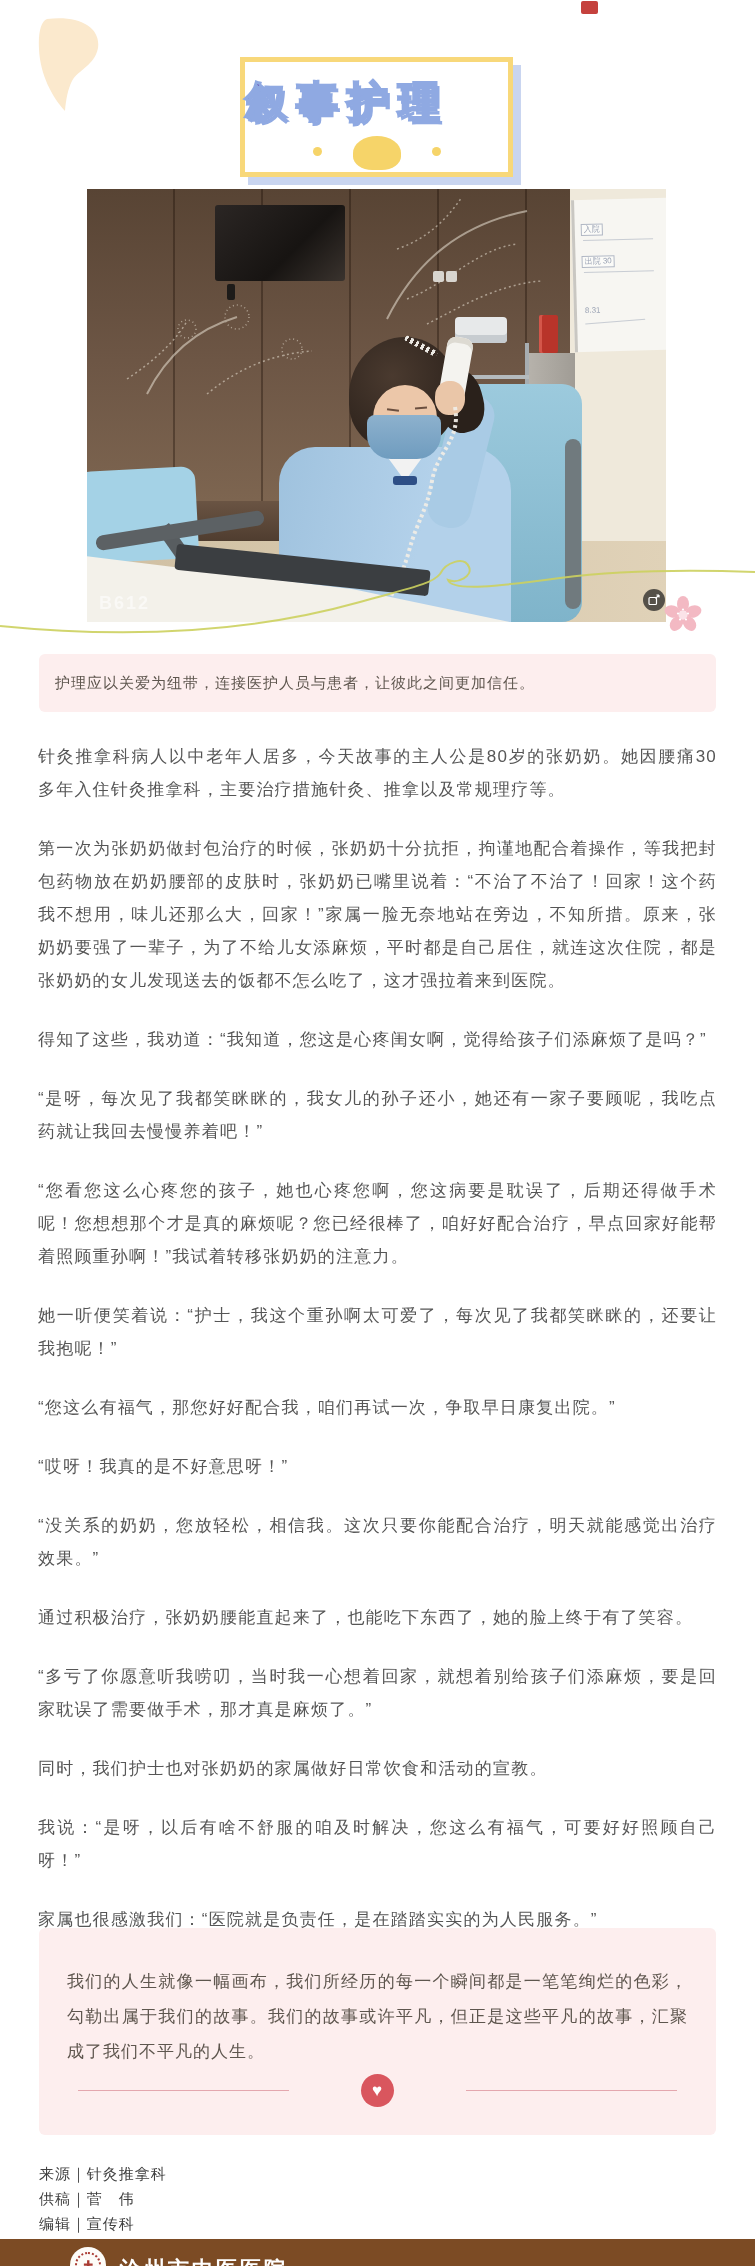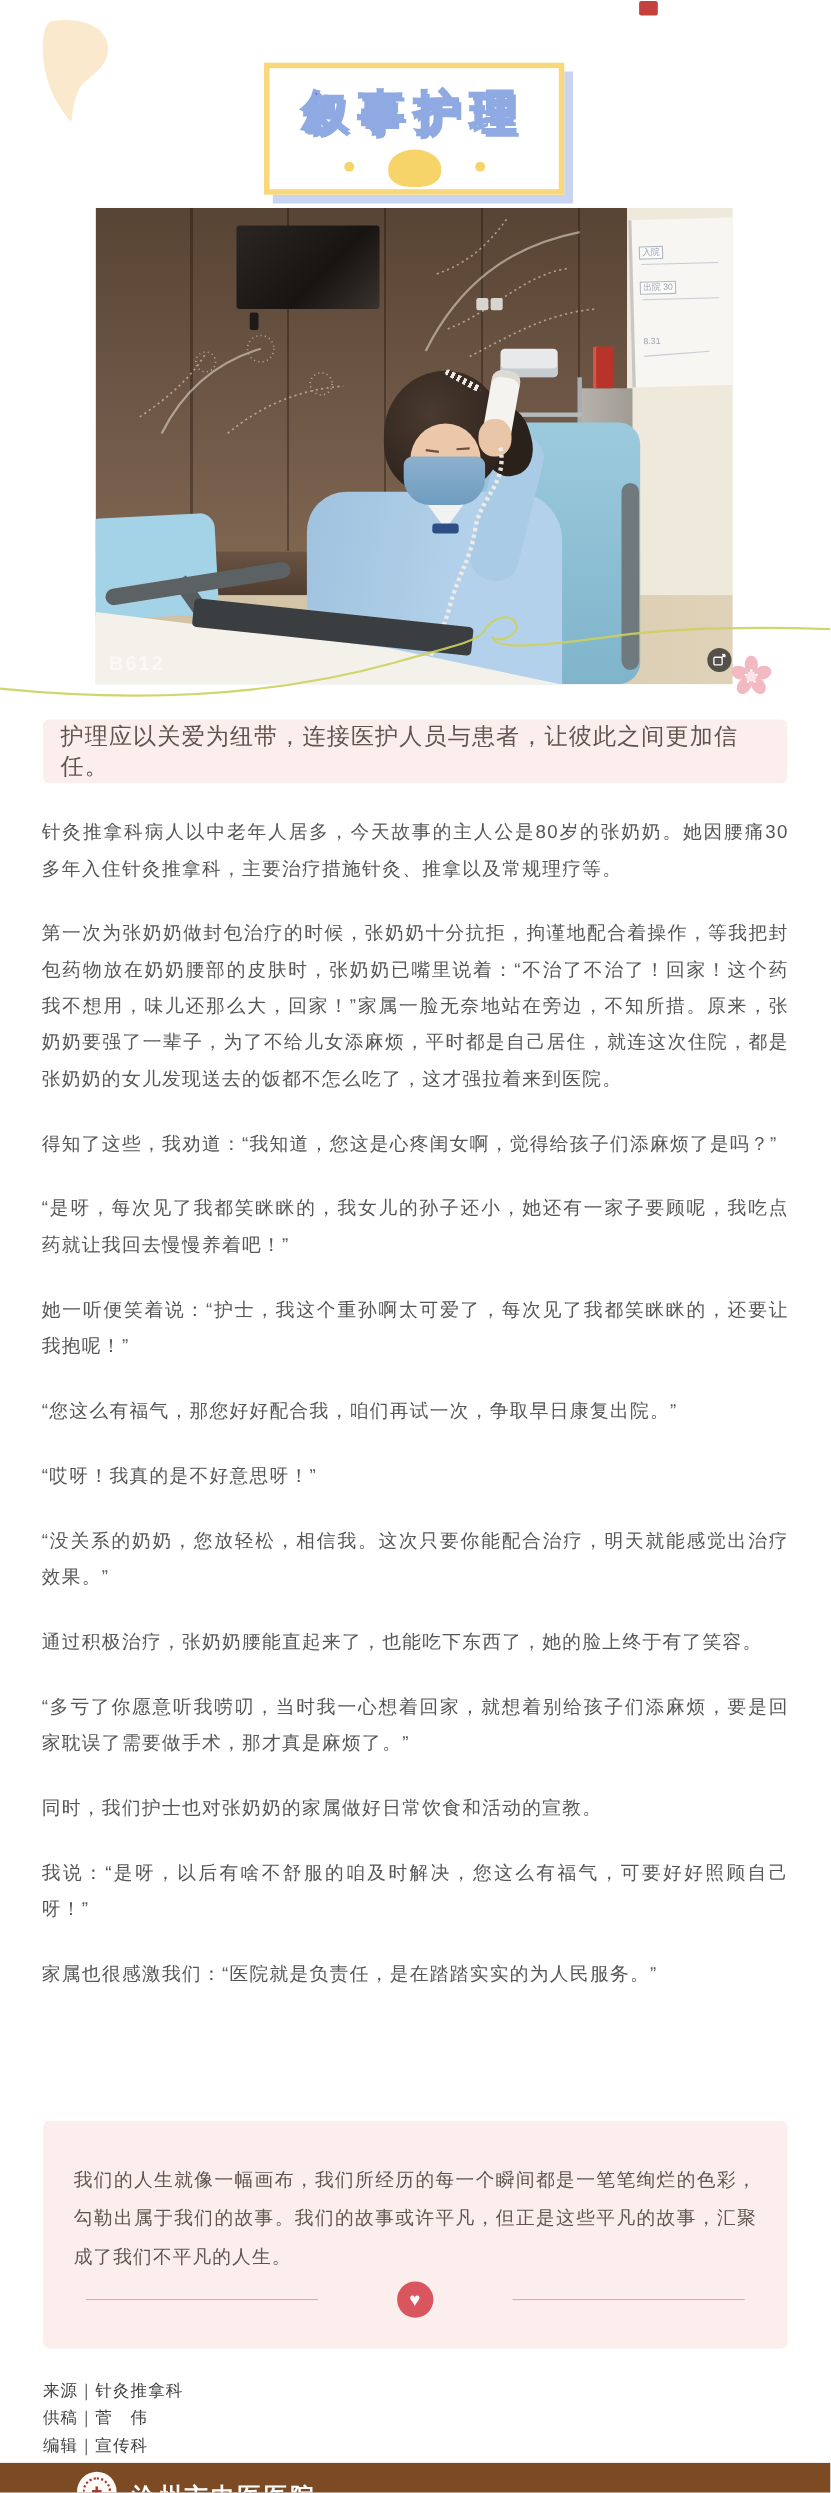--- a/index.html
+++ b/index.html
@@ -11,21 +11,21 @@
   
   .blob{position:absolute;left:37px;top:18px;width:66px;height:94px;}
   .red-square{position:absolute;left:581px;top:1px;width:17px;height:13px;background:#c5413d;border-radius:2px;}
   
   .title-box{
     position:absolute;left:240px;top:57px;width:273px;height:120px;
     background:#ffffff;border:5px solid #f8d87a;box-sizing:border-box;
     box-shadow:8px 8px 0 #c9d5f0;
   }
   .title-text{
-    position:absolute;left:0;right:0;top:12px;text-align:center;
+    position:absolute;left:0;right:0;top:12px;text-align:left;
     font-size:42px;font-weight:700;letter-spacing:9px;color:#4c1d95;
     -webkit-text-stroke:2px #8fa9e2;
     text-shadow:3px 4px 0 #8fa9e2;
     white-space:nowrap;
   }
   .title-ellipse{position:absolute;left:50%;bottom:2px;transform:translateX(-50%);
     width:48px;height:34px;background:#f6d469;border-radius:50% 50% 40% 40%;}
   .title-dot{position:absolute;bottom:16px;width:9px;height:9px;border-radius:50%;background:#f6d469;}
   .dot-l{left:calc(50% - 64px);} .dot-r{left:calc(50% + 55px);}
   
@@ -90,21 +90,21 @@
   .b612{left:12px;top:404px;font-size:18px;letter-spacing:2px;color:rgba(255,255,255,.55);font-weight:700;}
   .expand-btn{left:556px;top:400px;width:22px;height:22px;border-radius:50%;background:rgba(30,30,30,.72);
     display:flex;align-items:center;justify-content:center;}
   
   .swirl{position:absolute;left:0;top:540px;width:755px;height:130px;pointer-events:none;}
   .sakura{position:absolute;left:664px;top:596px;width:38px;height:38px;}
   
   .quote{position:absolute;left:39px;width:677px;background:#fdeeee;border-radius:6px;box-sizing:border-box;
     color:#5e564e;}
   .quote-top{top:654px;height:58px;display:flex;align-items:center;padding:0 16px;
-    font-size:21px;letter-spacing:1px;justify-content:flex-end;}
+    font-size:15px;letter-spacing:1px;}
   .quote-bottom{top:1928px;height:207px;padding:36px 28px 0 28px;font-size:17px;line-height:35px;
     letter-spacing:1px;text-align:justify;}
   .heart-row{position:absolute;left:0;right:0;top:146px;display:flex;align-items:center;justify-content:center;}
   .heart-line{width:211px;height:1px;background:#e4a7ae;}
   .heart-badge{width:33px;height:33px;border-radius:50%;background:#d9565e;margin:0 72px;
     display:flex;align-items:center;justify-content:center;color:#ffffff;font-size:17px;line-height:1;}
   
   .article{position:absolute;left:38px;top:740px;width:679px;color:#565656;
     font-size:17px;line-height:33px;letter-spacing:1.2px;text-align:justify;}
   .article p{margin:0 0 26px 0;}
@@ -235,20 +235,21 @@
 
 <div class="quote quote-top">
   <span>护理应以关爱为纽带，连接医护人员与患者，让彼此之间更加信任。</span>
 </div>
 
 <div class="article">
   <p>针灸推拿科病人以中老年人居多，今天故事的主人公是80岁的张奶奶。她因腰痛30多年入住针灸推拿科，主要治疗措施针灸、推拿以及常规理疗等。</p>
   <p>第一次为张奶奶做封包治疗的时候，张奶奶十分抗拒，拘谨地配合着操作，等我把封包药物放在奶奶腰部的皮肤时，张奶奶已嘴里说着：“不治了不治了！回家！这个药我不想用，味儿还那么大，回家！”家属一脸无奈地站在旁边，不知所措。原来，张奶奶要强了一辈子，为了不给儿女添麻烦，平时都是自己居住，就连这次住院，都是张奶奶的女儿发现送去的饭都不怎么吃了，这才强拉着来到医院。</p>
   <p>得知了这些，我劝道：“我知道，您这是心疼闺女啊，觉得给孩子们添麻烦了是吗？”</p>
   <p>“是呀，每次见了我都笑眯眯的，我女儿的孙子还小，她还有一家子要顾呢，我吃点药就让我回去慢慢养着吧！”</p>
+  <p>“您看您这么心疼您的孩子，她也心疼您啊，您这病要是耽误了，后期还得做手术呢！您想想那个才是真的麻烦呢？您已经很棒了，咱好好配合治疗，早点回家好能帮着照顾重孙啊！”我试着转移张奶奶的注意力。</p>
   <p>她一听便笑着说：“护士，我这个重孙啊太可爱了，每次见了我都笑眯眯的，还要让我抱呢！”</p>
   <p>“您这么有福气，那您好好配合我，咱们再试一次，争取早日康复出院。”</p>
   <p>“哎呀！我真的是不好意思呀！”</p>
   <p>“没关系的奶奶，您放轻松，相信我。这次只要你能配合治疗，明天就能感觉出治疗效果。”</p>
   <p>通过积极治疗，张奶奶腰能直起来了，也能吃下东西了，她的脸上终于有了笑容。</p>
   <p>“多亏了你愿意听我唠叨，当时我一心想着回家，就想着别给孩子们添麻烦，要是回家耽误了需要做手术，那才真是麻烦了。”</p>
   <p>同时，我们护士也对张奶奶的家属做好日常饮食和活动的宣教。</p>
   <p>我说：“是呀，以后有啥不舒服的咱及时解决，您这么有福气，可要好好照顾自己呀！”</p>
   <p>家属也很感激我们：“医院就是负责任，是在踏踏实实的为人民服务。”</p>
 </div>

